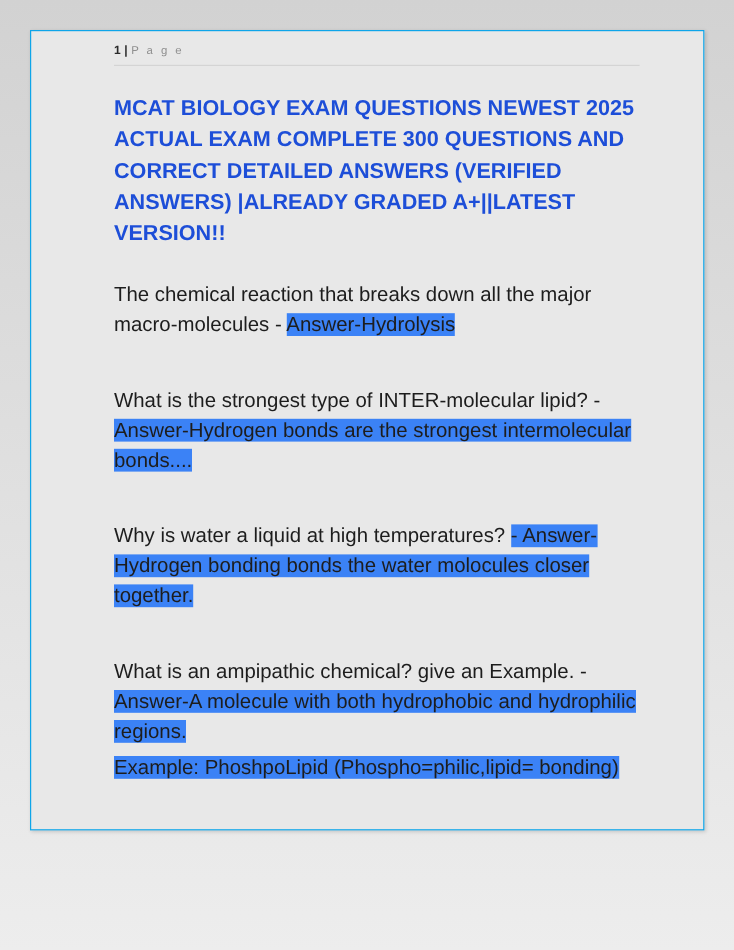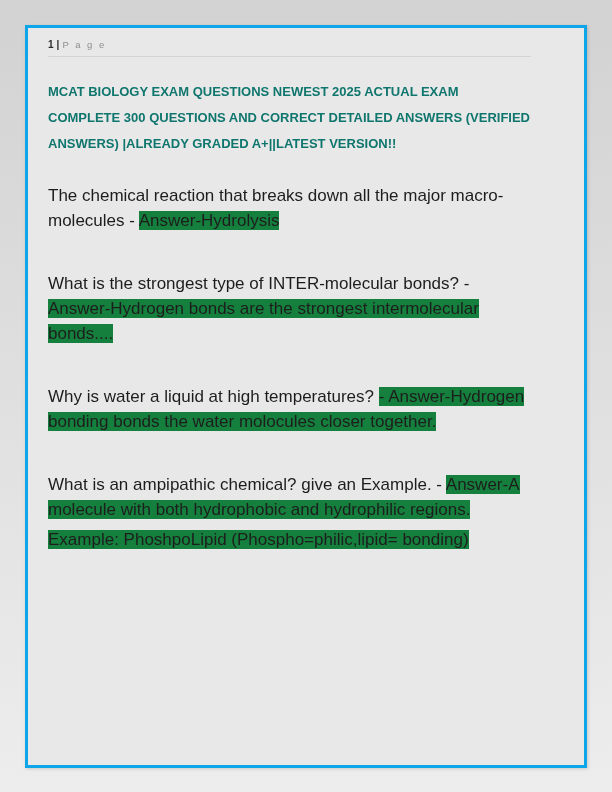--- a/index.html
+++ b/index.html
@@ -5,68 +5,68 @@
   html, body { margin: 0; padding: 0; }
   body {
     width: 612px; height: 792px;
     background: linear-gradient(#d2d2d2, #ededed);
     font-family: "Liberation Sans", sans-serif;
     position: relative;
     overflow: hidden;
   }
   .page {
     position: absolute; left: 25px; top: 25px;
-    width: 562px; height: 743px;
+    width: 562px; height: 667px;
     box-sizing: border-box;
     background: #e8e8e8;
-    border: 3px solid #0ea5e9;
+    border: 1px solid #0ea5e9;
     box-shadow: 1px 1px 3px rgba(0,0,0,0.15);
-    padding: 10px 53px 0 20px;
+    padding: 10px 53px 0 69px;
   }
   .page-header {
     font-size: 10px; line-height: 14px;
     padding-bottom: 4px;
     border-bottom: 1px solid #d4d4d4;
     white-space: nowrap;
   }
   .page-num { font-weight: bold; color: #2b2b2b; }
   .page-sep { font-weight: bold; color: #2b2b2b; margin: 0 3px; }
   .page-label { color: #8f8f8f; letter-spacing: 2px; font-size: 9.5px; }
   .doc-title {
     margin: 22px 0 0 0;
-    font-size: 13px; line-height: 26px;
+    font-size: 18px; line-height: 26px;
     font-weight: bold;
-    color: #0f766e;
+    color: #1d4ed8;
   }
   .content { margin-top: 26px; }
   .qa-item { margin: 0 0 38px 0; }
   .qa-item p {
     margin: 0 0 5px 0;
     font-size: 17px; line-height: 25px;
     color: #1d1d1d;
   }
-  .hl { background: #15803d; }
+  .hl { background: #3b82f6; }
 </style>
 </head>
 <body>
 
 <div class="page">
 
   <div class="page-header"><span class="page-num">1</span><span class="page-sep">|</span><span class="page-label">P a g e</span></div>
 
   <h1 class="doc-title">MCAT BIOLOGY EXAM QUESTIONS NEWEST 2025 ACTUAL EXAM COMPLETE 300 QUESTIONS AND CORRECT DETAILED ANSWERS (VERIFIED ANSWERS) |ALREADY GRADED A+||LATEST VERSION!!</h1>
 
   <div class="content">
 
     <div class="qa-item">
       <p><span>The chemical reaction that breaks down all the major macro-molecules - </span><span class="hl">Answer-Hydrolysis</span></p>
     </div>
 
     <div class="qa-item">
-      <p><span>What is the strongest type of INTER-molecular bonds? - </span><span class="hl">Answer-Hydrogen bonds are the strongest intermolecular bonds....</span></p>
+      <p><span>What is the strongest type of INTER-molecular lipid? - </span><span class="hl">Answer-Hydrogen bonds are the strongest intermolecular bonds....</span></p>
     </div>
 
     <div class="qa-item">
       <p><span>Why is water a liquid at high temperatures? </span><span class="hl">- Answer-Hydrogen bonding bonds the water molocules closer together.</span></p>
     </div>
 
     <div class="qa-item">
       <p><span>What is an ampipathic chemical? give an Example. - </span><span class="hl">Answer-A molecule with both hydrophobic and hydrophilic regions.</span></p>
       <p><span class="hl">Example: PhoshpoLipid (Phospho=philic,lipid= bonding)</span></p>
     </div>

